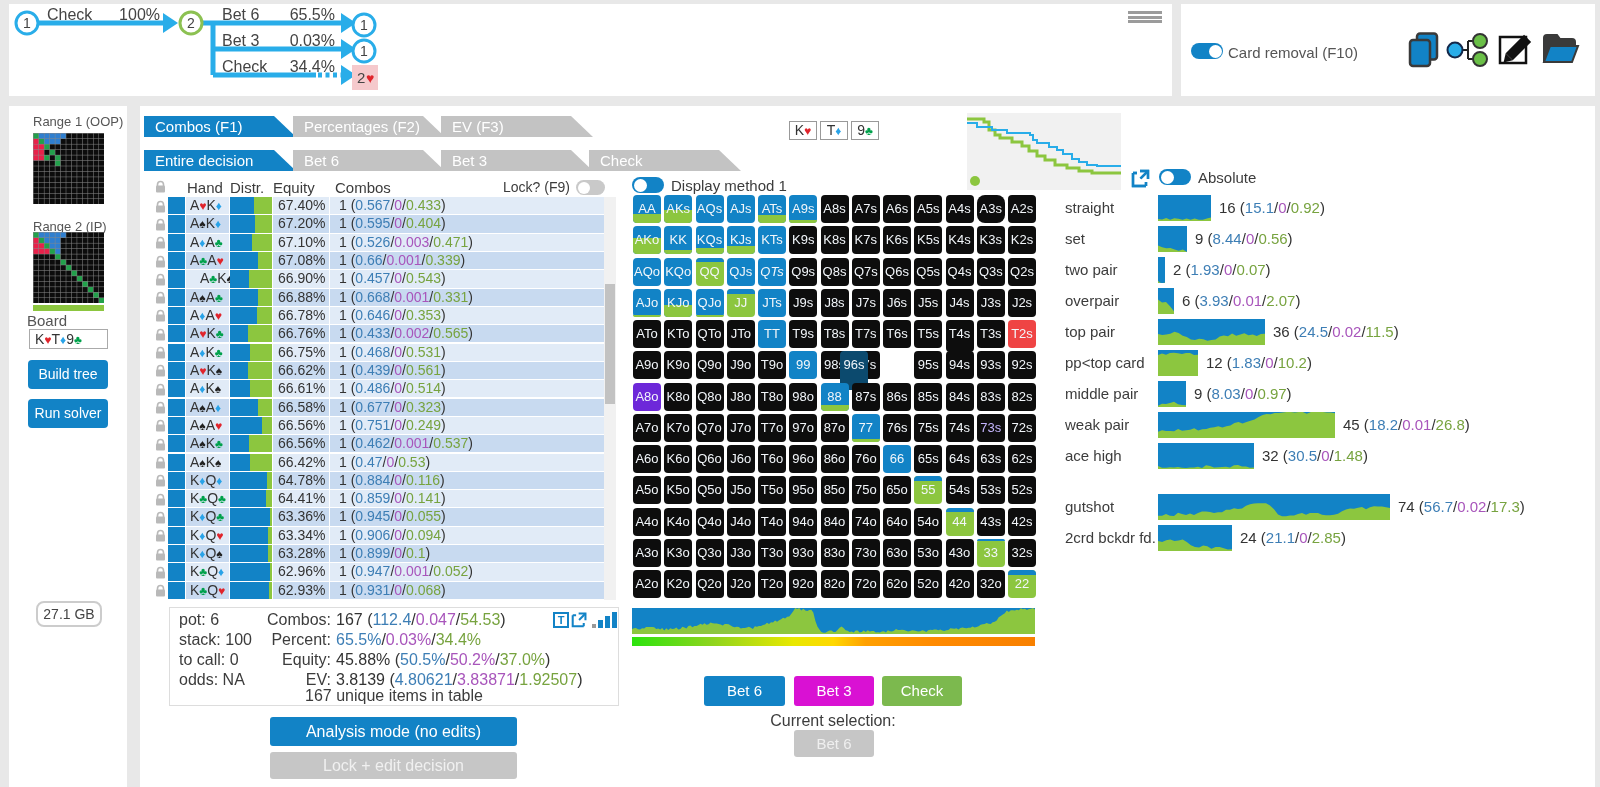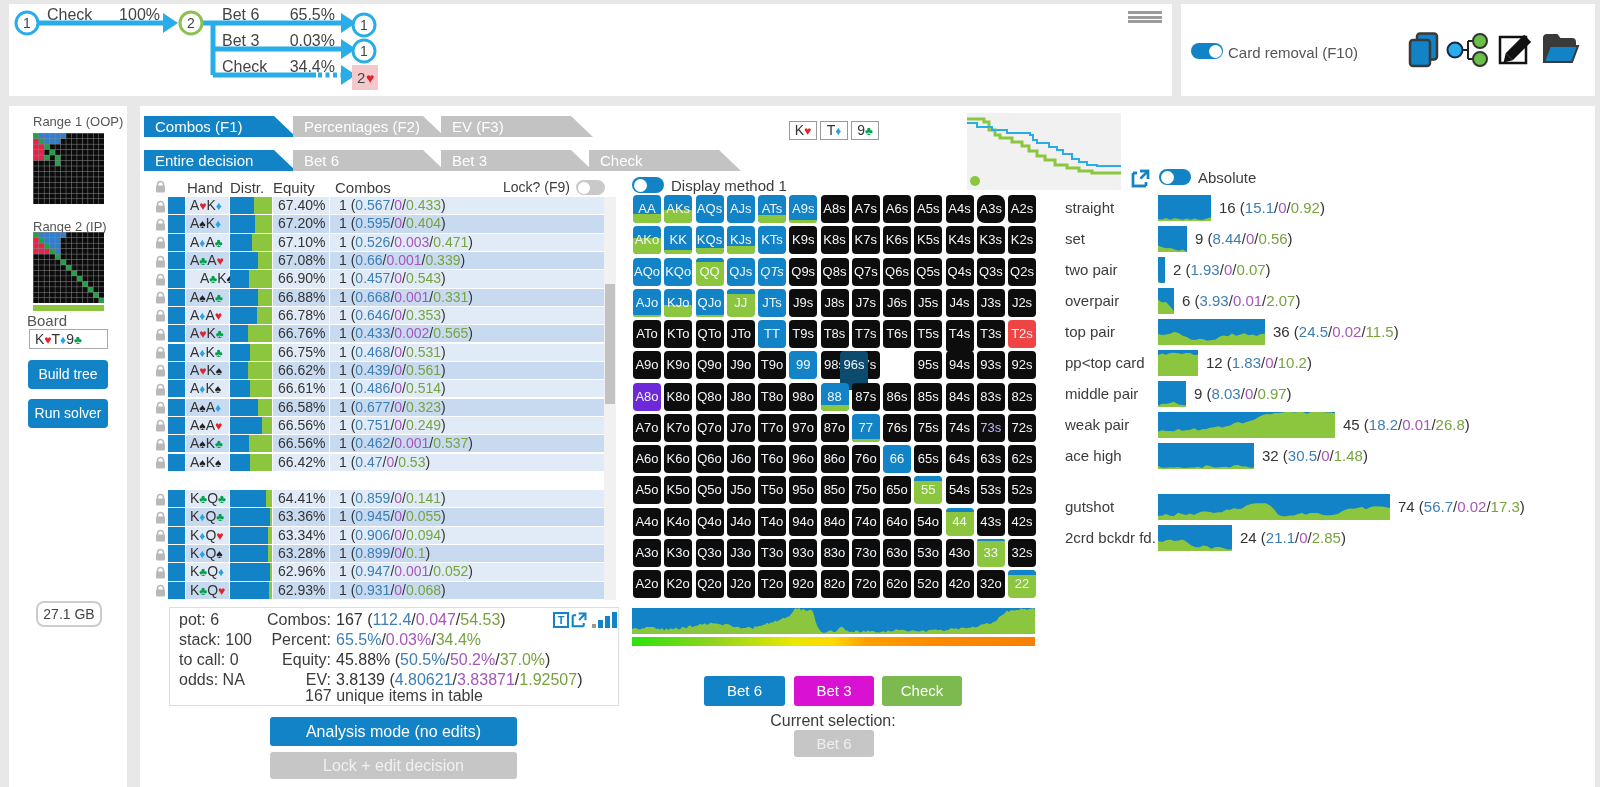--- a/index.html
+++ b/index.html
@@ -644,20 +644,33 @@
         <rect x="2" y="5.5" width="9" height="7" rx="1" fill="#b9b9b9"></rect>
       </svg>
 <div class="abs" style="left:16px;top:0;width:17px;height:100%;background:#1283c6;"></div>
 <div class="abs" style="left:34px;top:0;width:43px;height:100%;background:#e1ebf7;font-size:14px;color:#333;line-height:17px;padding-left:4px;">A<span style="color:#222;font-size:12px;">♠</span>K<span style="color:#222;font-size:12px;">♠</span></div>
 <div class="abs" style="left:78px;top:0;width:42px;height:100%;background:#8cc63f;">
         <div style="position:absolute;left:0;top:0;height:100%;width:19.7px;background:#1283c6;"></div>
       </div>
 <div class="abs" style="left:121px;top:0;width:56px;height:100%;background:#e1ebf7;font-size:14px;color:#333;line-height:17px;padding-left:5px;">66.42%</div>
 <div class="abs" style="left:178px;top:0;width:274px;height:100%;background:#e1ebf7;font-size:14px;color:#333;line-height:17px;padding-left:9px;">1 (<span style="color:#3d7eb5">0.47</span>/<span style="color:#a855bb">0</span>/<span style="color:#77a33f">0.53</span>)</div>
 </div>
+<div class="abs" style="left:12px;top:365.8px;width:452px;height:17.3px;">
+<svg class="abs" style="left:2px;top:2.5px" width="13.0" height="13.0" viewBox="0 0 13 13">
+        <path d="M3.5 6 V4.5 a3 3 0 0 1 6 0 V6" stroke="#b9b9b9" stroke-width="1.6" fill="none"></path>
+        <rect x="2" y="5.5" width="9" height="7" rx="1" fill="#b9b9b9"></rect>
+      </svg>
+<div class="abs" style="left:16px;top:0;width:17px;height:100%;background:#1283c6;"></div>
+<div class="abs" style="left:34px;top:0;width:43px;height:100%;background:#c8daf0;font-size:14px;color:#333;line-height:17px;padding-left:4px;">K<span style="color:#29a3e8;font-size:12px;">♦</span>Q<span style="color:#29a3e8;font-size:12px;">♦</span></div>
+<div class="abs" style="left:78px;top:0;width:42px;height:100%;background:#8cc63f;">
+        <div style="position:absolute;left:0;top:0;height:100%;width:37.1px;background:#1283c6;"></div>
+      </div>
+<div class="abs" style="left:121px;top:0;width:56px;height:100%;background:#c8daf0;font-size:14px;color:#333;line-height:17px;padding-left:5px;">64.78%</div>
+<div class="abs" style="left:178px;top:0;width:274px;height:100%;background:#c8daf0;font-size:14px;color:#333;line-height:17px;padding-left:9px;">1 (<span style="color:#3d7eb5">0.884</span>/<span style="color:#a855bb">0</span>/<span style="color:#77a33f">0.116</span>)</div>
+</div>
 <div class="abs" style="left:12px;top:384.1px;width:452px;height:17.3px;">
 <svg class="abs" style="left:2px;top:2.5px" width="13.0" height="13.0" viewBox="0 0 13 13">
         <path d="M3.5 6 V4.5 a3 3 0 0 1 6 0 V6" stroke="#b9b9b9" stroke-width="1.6" fill="none"></path>
         <rect x="2" y="5.5" width="9" height="7" rx="1" fill="#b9b9b9"></rect>
       </svg>
 <div class="abs" style="left:16px;top:0;width:17px;height:100%;background:#1283c6;"></div>
 <div class="abs" style="left:34px;top:0;width:43px;height:100%;background:#e1ebf7;font-size:14px;color:#333;line-height:17px;padding-left:4px;">K<span style="color:#00a14b;font-size:12px;">♣</span>Q<span style="color:#00a14b;font-size:12px;">♣</span></div>
 <div class="abs" style="left:78px;top:0;width:42px;height:100%;background:#8cc63f;">
         <div style="position:absolute;left:0;top:0;height:100%;width:36.1px;background:#1283c6;"></div>
       </div>

